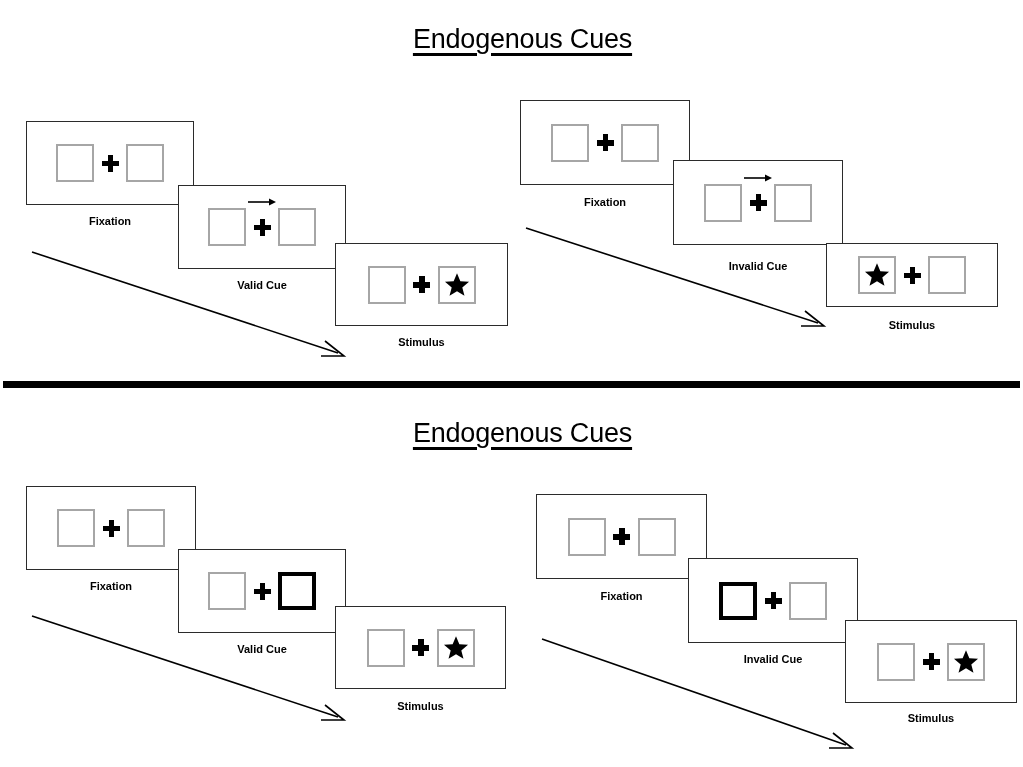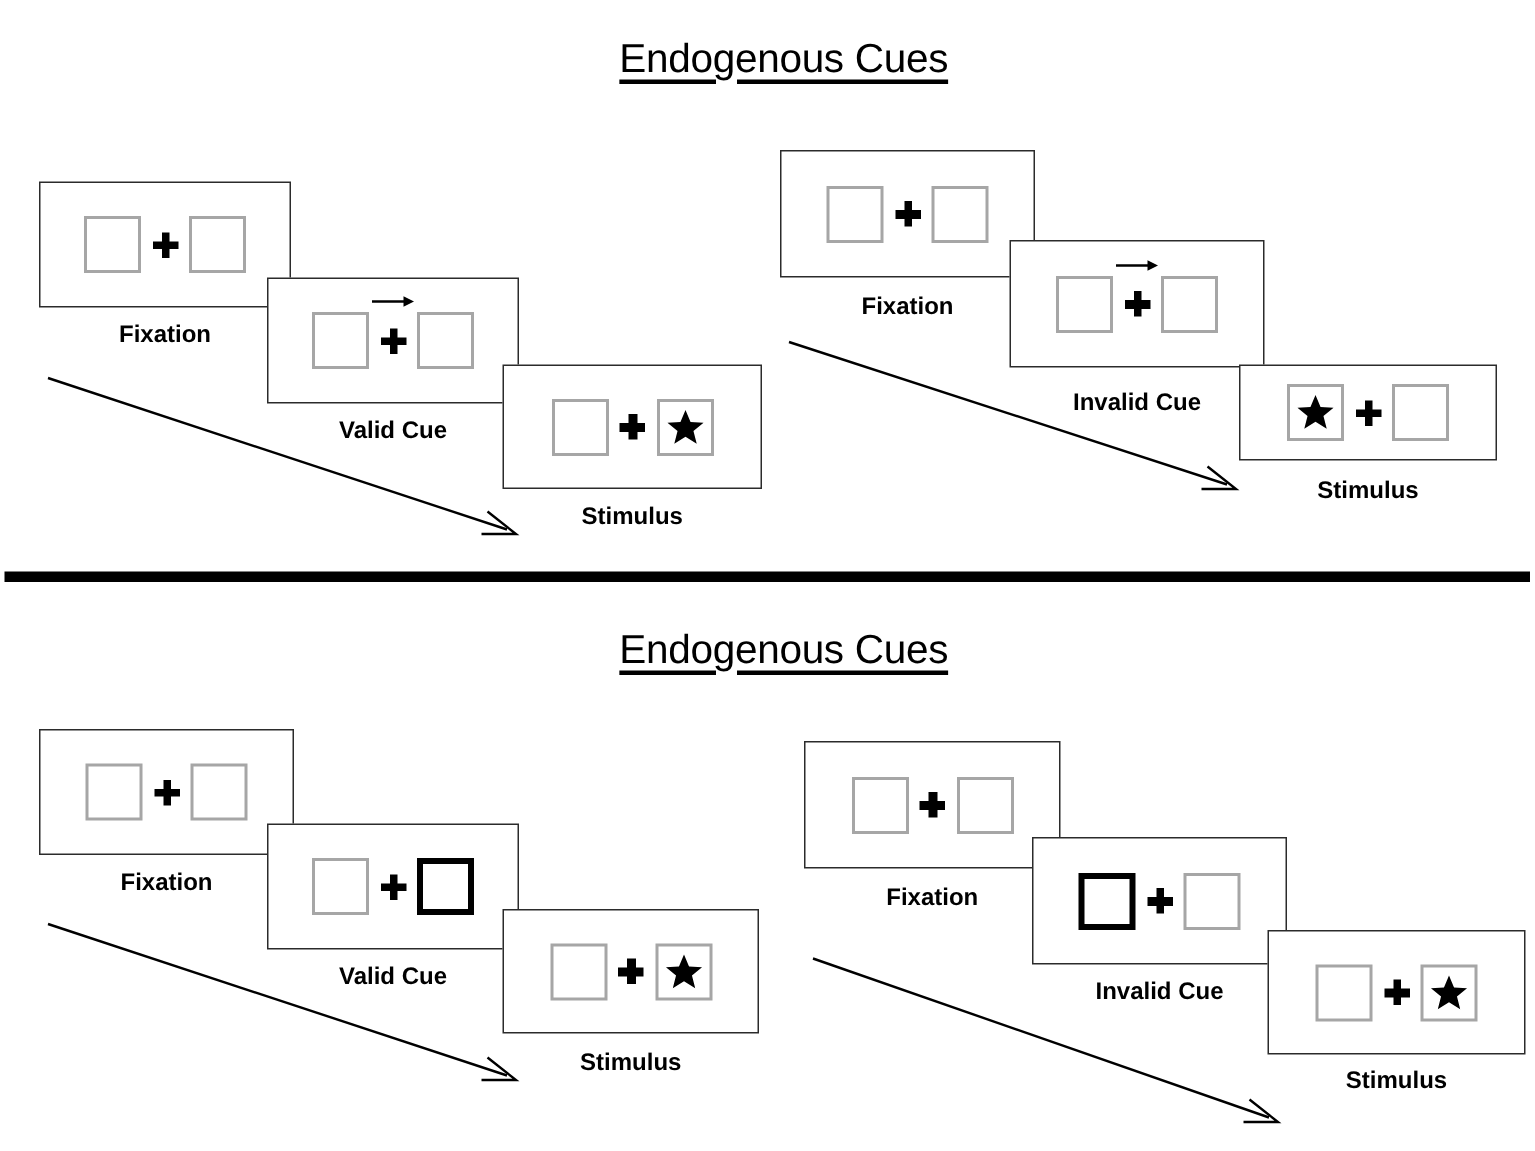--- a/index.html
+++ b/index.html
@@ -119,21 +119,21 @@
     transform: translateX(-50%);
     width: 30px;
     height: 10px;
     overflow: visible;
   }
 
   
   .caption {
     position: absolute;
     font-weight: bold;
-    font-size: 16px;
+    font-size: 11px;
     white-space: nowrap;
     text-align: center;
   }
 
   
   .seq-arrow {
     position: absolute;
     overflow: visible;
   }
   .seq-arrow svg { display: block; overflow: visible; }

